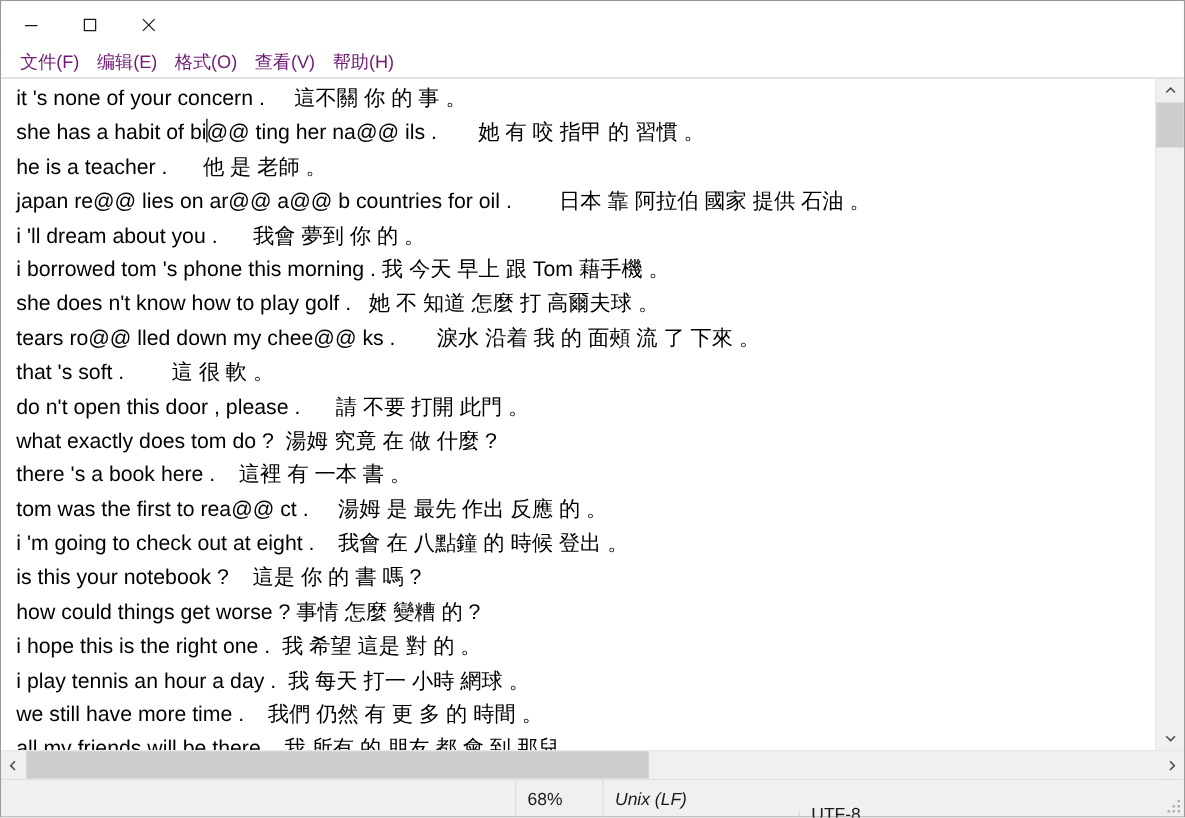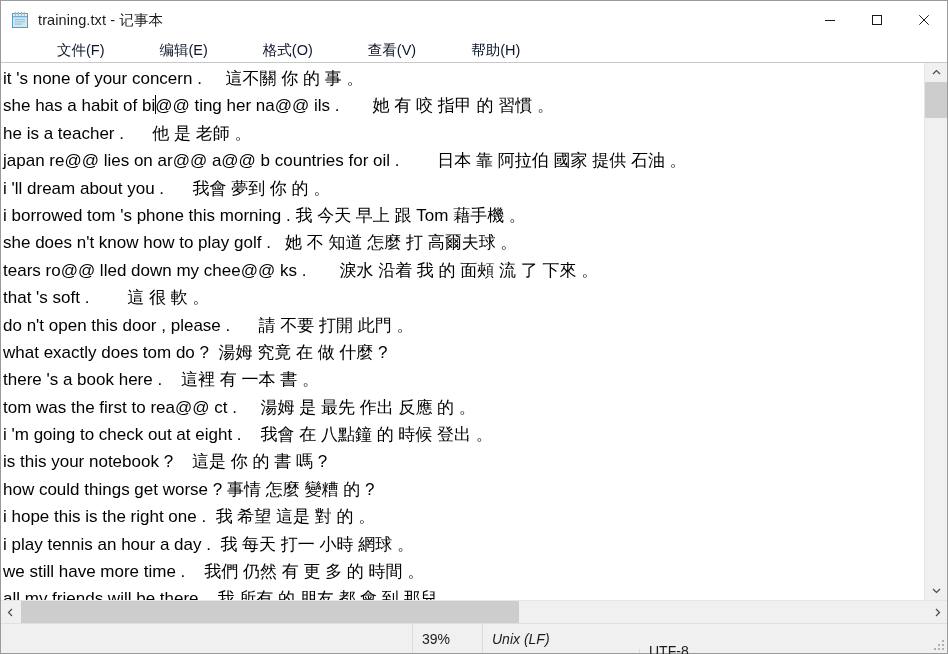--- a/index.html
+++ b/index.html
@@ -74,25 +74,24 @@
   #menubar {
     height: 23px;
     min-height: 23px;
     background: #ffffff;
     display: flex;
     align-items: center;
     padding-left: 8px;
   }
   .menu-item {
     font-size: 14.5px;
-    color: #0f172a;
+    color: #701a75;
     padding: 0 7px;
     white-space: nowrap;
     line-height: 23px;
-    margin-left: 41px;
   }
 
   
   #editor-wrap {
     flex: 1 1 auto;
     display: flex;
     flex-direction: column;
     min-height: 0;
     background: #ffffff;
   }
@@ -105,21 +104,21 @@
   #textarea {
     flex: 1 1 auto;
     overflow: hidden;
     position: relative;
     background: #ffffff;
     padding: 0;
   }
   #lines {
     position: absolute;
     top: 0;
-    left: 0;
+    left: 10px;
     padding-top: 2px;
     white-space: pre;
   }
   .line {
     height: 27.4px;
     line-height: 27.4px;
     font-size: 17px;
     color: #000000;
     white-space: pre;
     padding-left: 2px;
@@ -235,36 +234,20 @@
     height: 2px;
     background: #b0b0b0;
   }
 </style>
 </head>
 <body>
 
 <div id="window">
 
   <div id="titlebar">
-    <div id="titlebar-left">
-      <span class="np-icon">
-        <svg width="20" height="20" viewBox="0 0 20 20">
-          <rect x="2.5" y="3.5" width="15" height="14" fill="#cfe9f7" stroke="#5a9bc0" stroke-width="1"></rect>
-          <rect x="2.5" y="3.5" width="15" height="3.2" fill="#eaf6fc" stroke="#5a9bc0" stroke-width="1"></rect>
-          <rect x="4.6" y="1.8" width="1.5" height="4" fill="#9fbfd0"></rect>
-          <rect x="7.6" y="1.8" width="1.5" height="4" fill="#9fbfd0"></rect>
-          <rect x="10.6" y="1.8" width="1.5" height="4" fill="#9fbfd0"></rect>
-          <rect x="13.6" y="1.8" width="1.5" height="4" fill="#9fbfd0"></rect>
-          <rect x="4.6" y="9.2" width="10.5" height="0.9" fill="#8fb8cc"></rect>
-          <rect x="4.6" y="11.4" width="10.5" height="0.9" fill="#8fb8cc"></rect>
-          <rect x="4.6" y="13.6" width="7.5" height="0.9" fill="#8fb8cc"></rect>
-        </svg>
-      </span>
-      <span id="title-text">training.txt - 记事本</span>
-    </div>
     <div id="winbuttons">
       <div class="winbtn">
         <svg width="12" height="12" viewBox="0 0 12 12">
             <line x1="1" y1="6.5" x2="11" y2="6.5" stroke="#1b1b1b" stroke-width="1"></line>
           </svg>
       </div>
       <div class="winbtn">
         <svg width="12" height="12" viewBox="0 0 12 12">
             <rect x="1.5" y="1.5" width="9" height="9" fill="none" stroke="#1b1b1b" stroke-width="1"></rect>
           </svg>
@@ -319,21 +302,21 @@
       <div class="hs-btn">
         <svg width="9" height="9" viewBox="0 0 9 9">
             <polyline points="3,1 6.5,4.5 3,8" fill="none" stroke="#4a4a4a" stroke-width="1.2"></polyline>
           </svg>
       </div>
     </div>
   </div>
 
   <div id="statusbar">
     <div id="status-spacer"></div>
-    <div class="status-cell" id="st-zoom">39%</div>
+    <div class="status-cell" id="st-zoom">68%</div>
     <div class="status-cell" id="st-eol">Unix (LF)</div>
     <div class="status-cell" id="st-enc">UTF-8</div>
     <div id="grip">
       <div class="grip-dot" style="left:8px;top:0px;"></div>
       <div class="grip-dot" style="left:4px;top:4px;"></div>
       <div class="grip-dot" style="left:8px;top:4px;"></div>
       <div class="grip-dot" style="left:0px;top:8px;"></div>
       <div class="grip-dot" style="left:4px;top:8px;"></div>
       <div class="grip-dot" style="left:8px;top:8px;"></div>
     </div>

